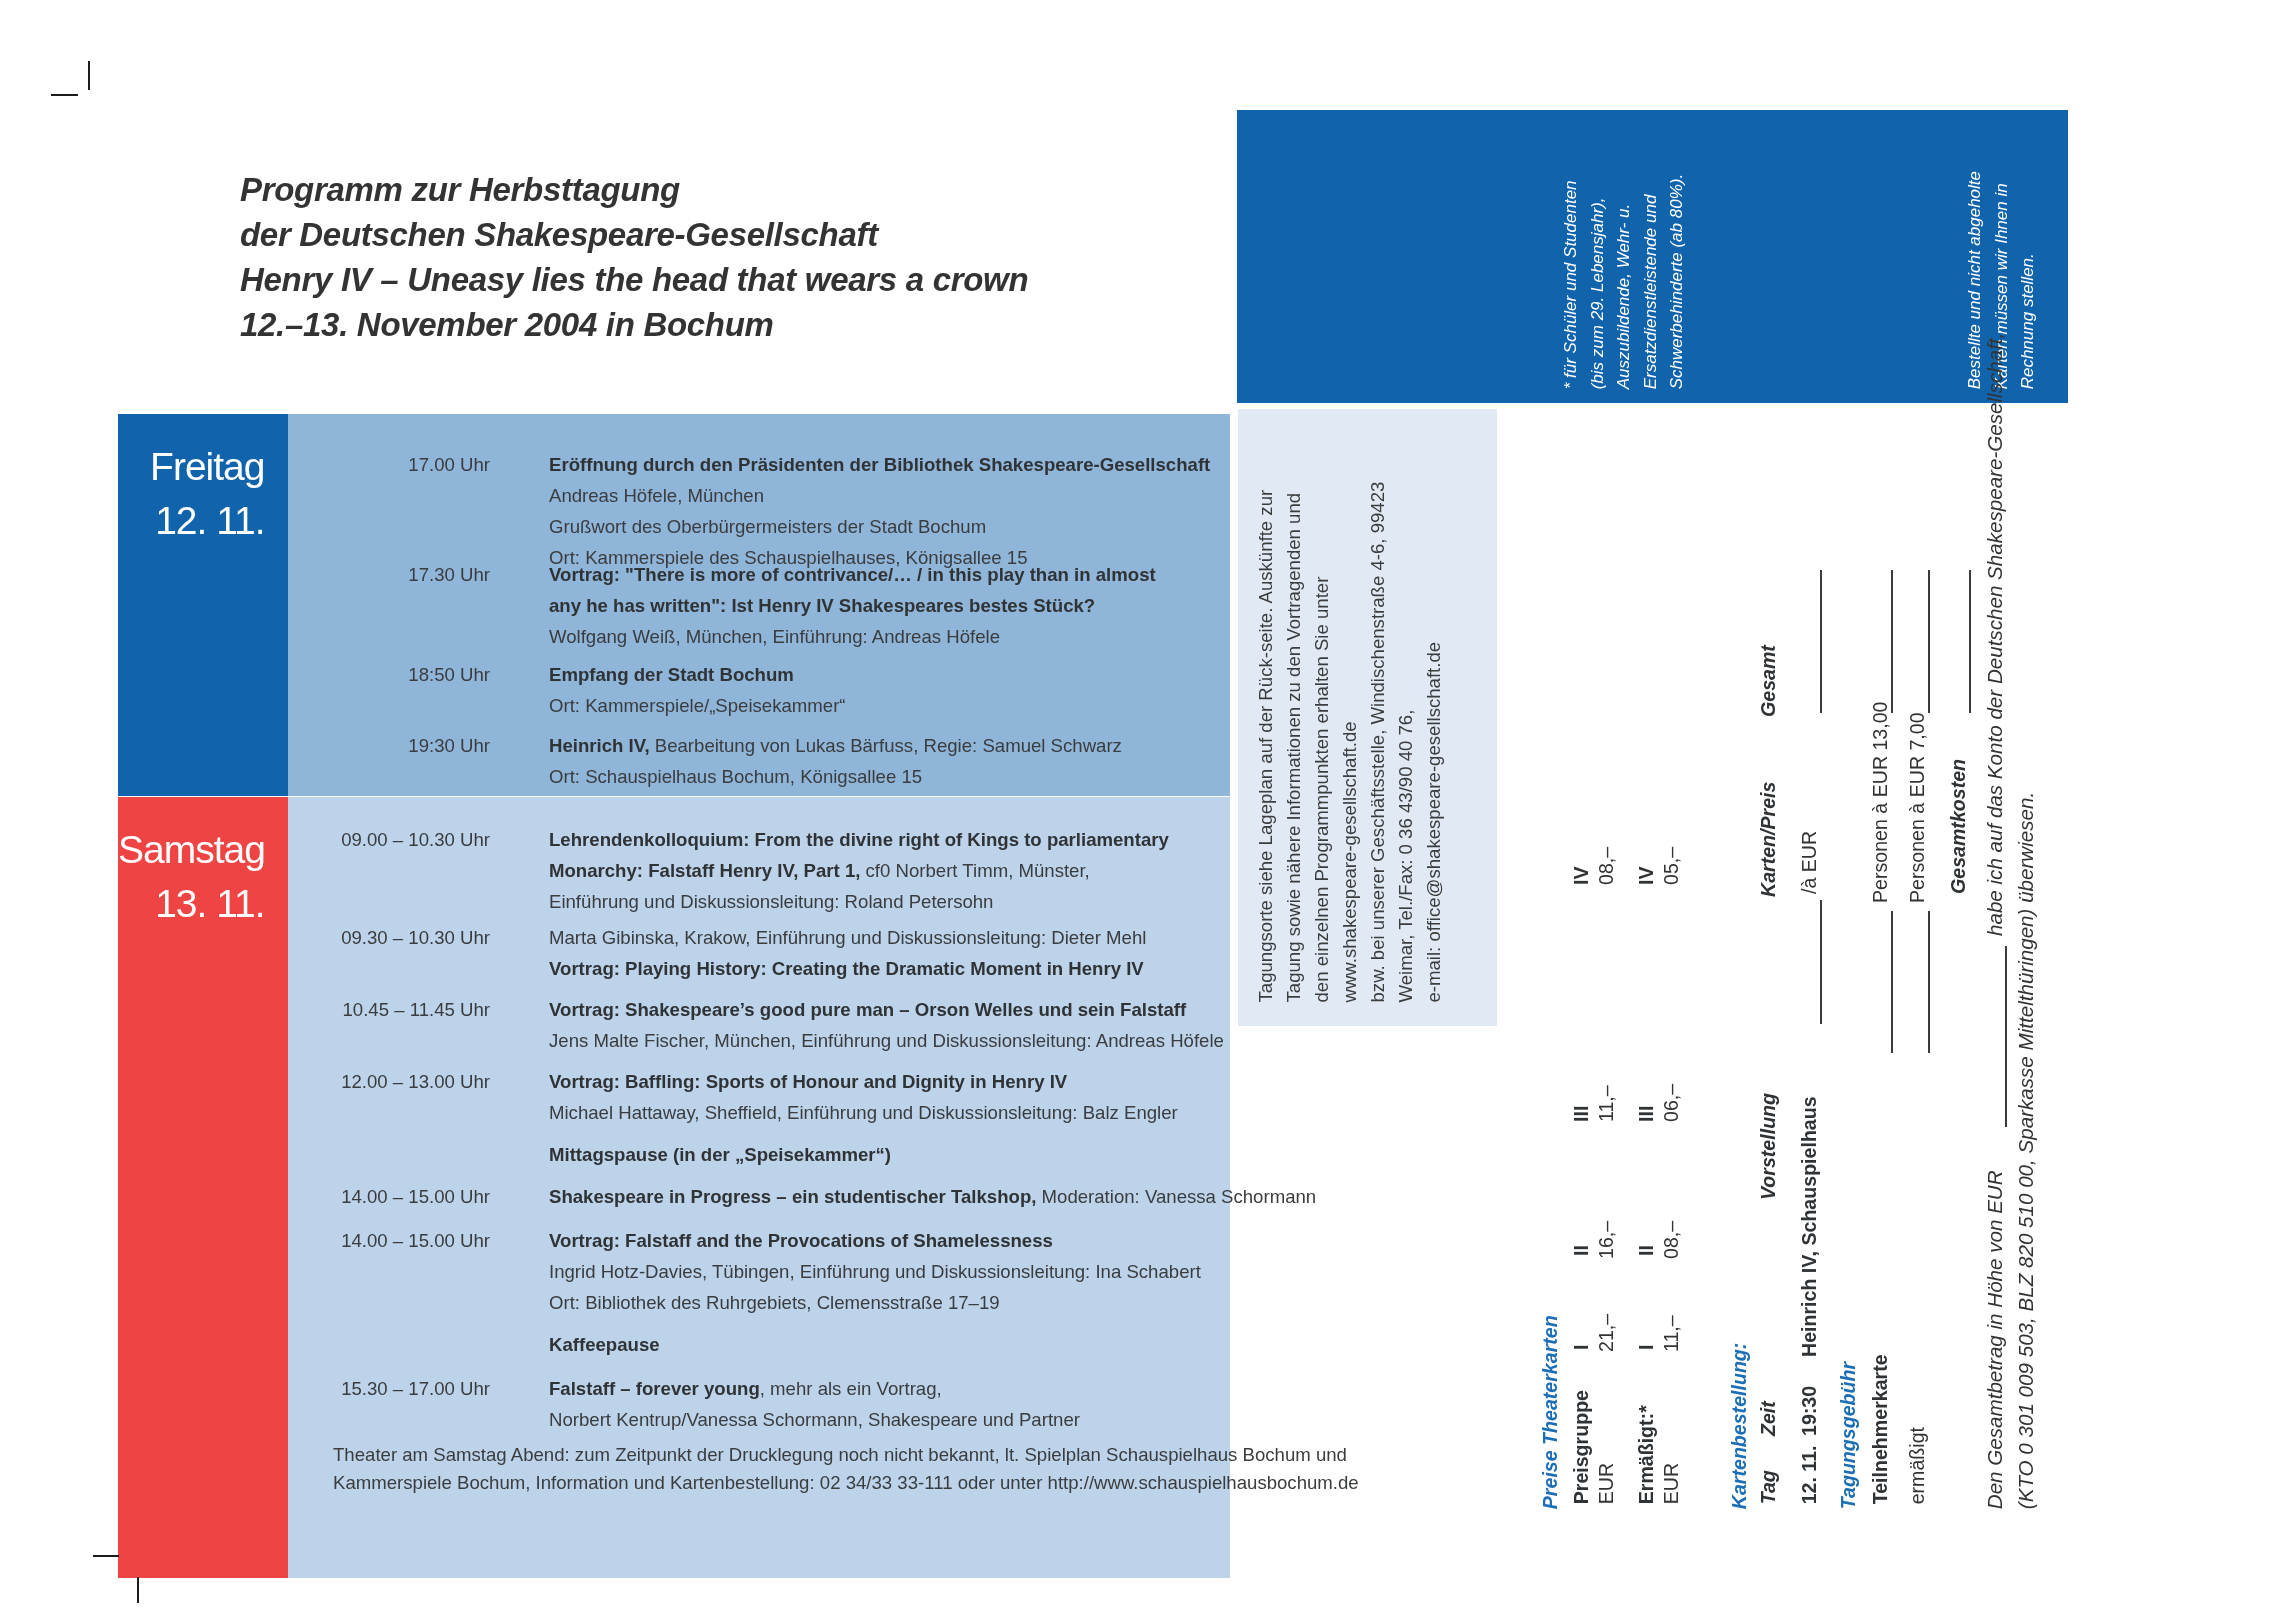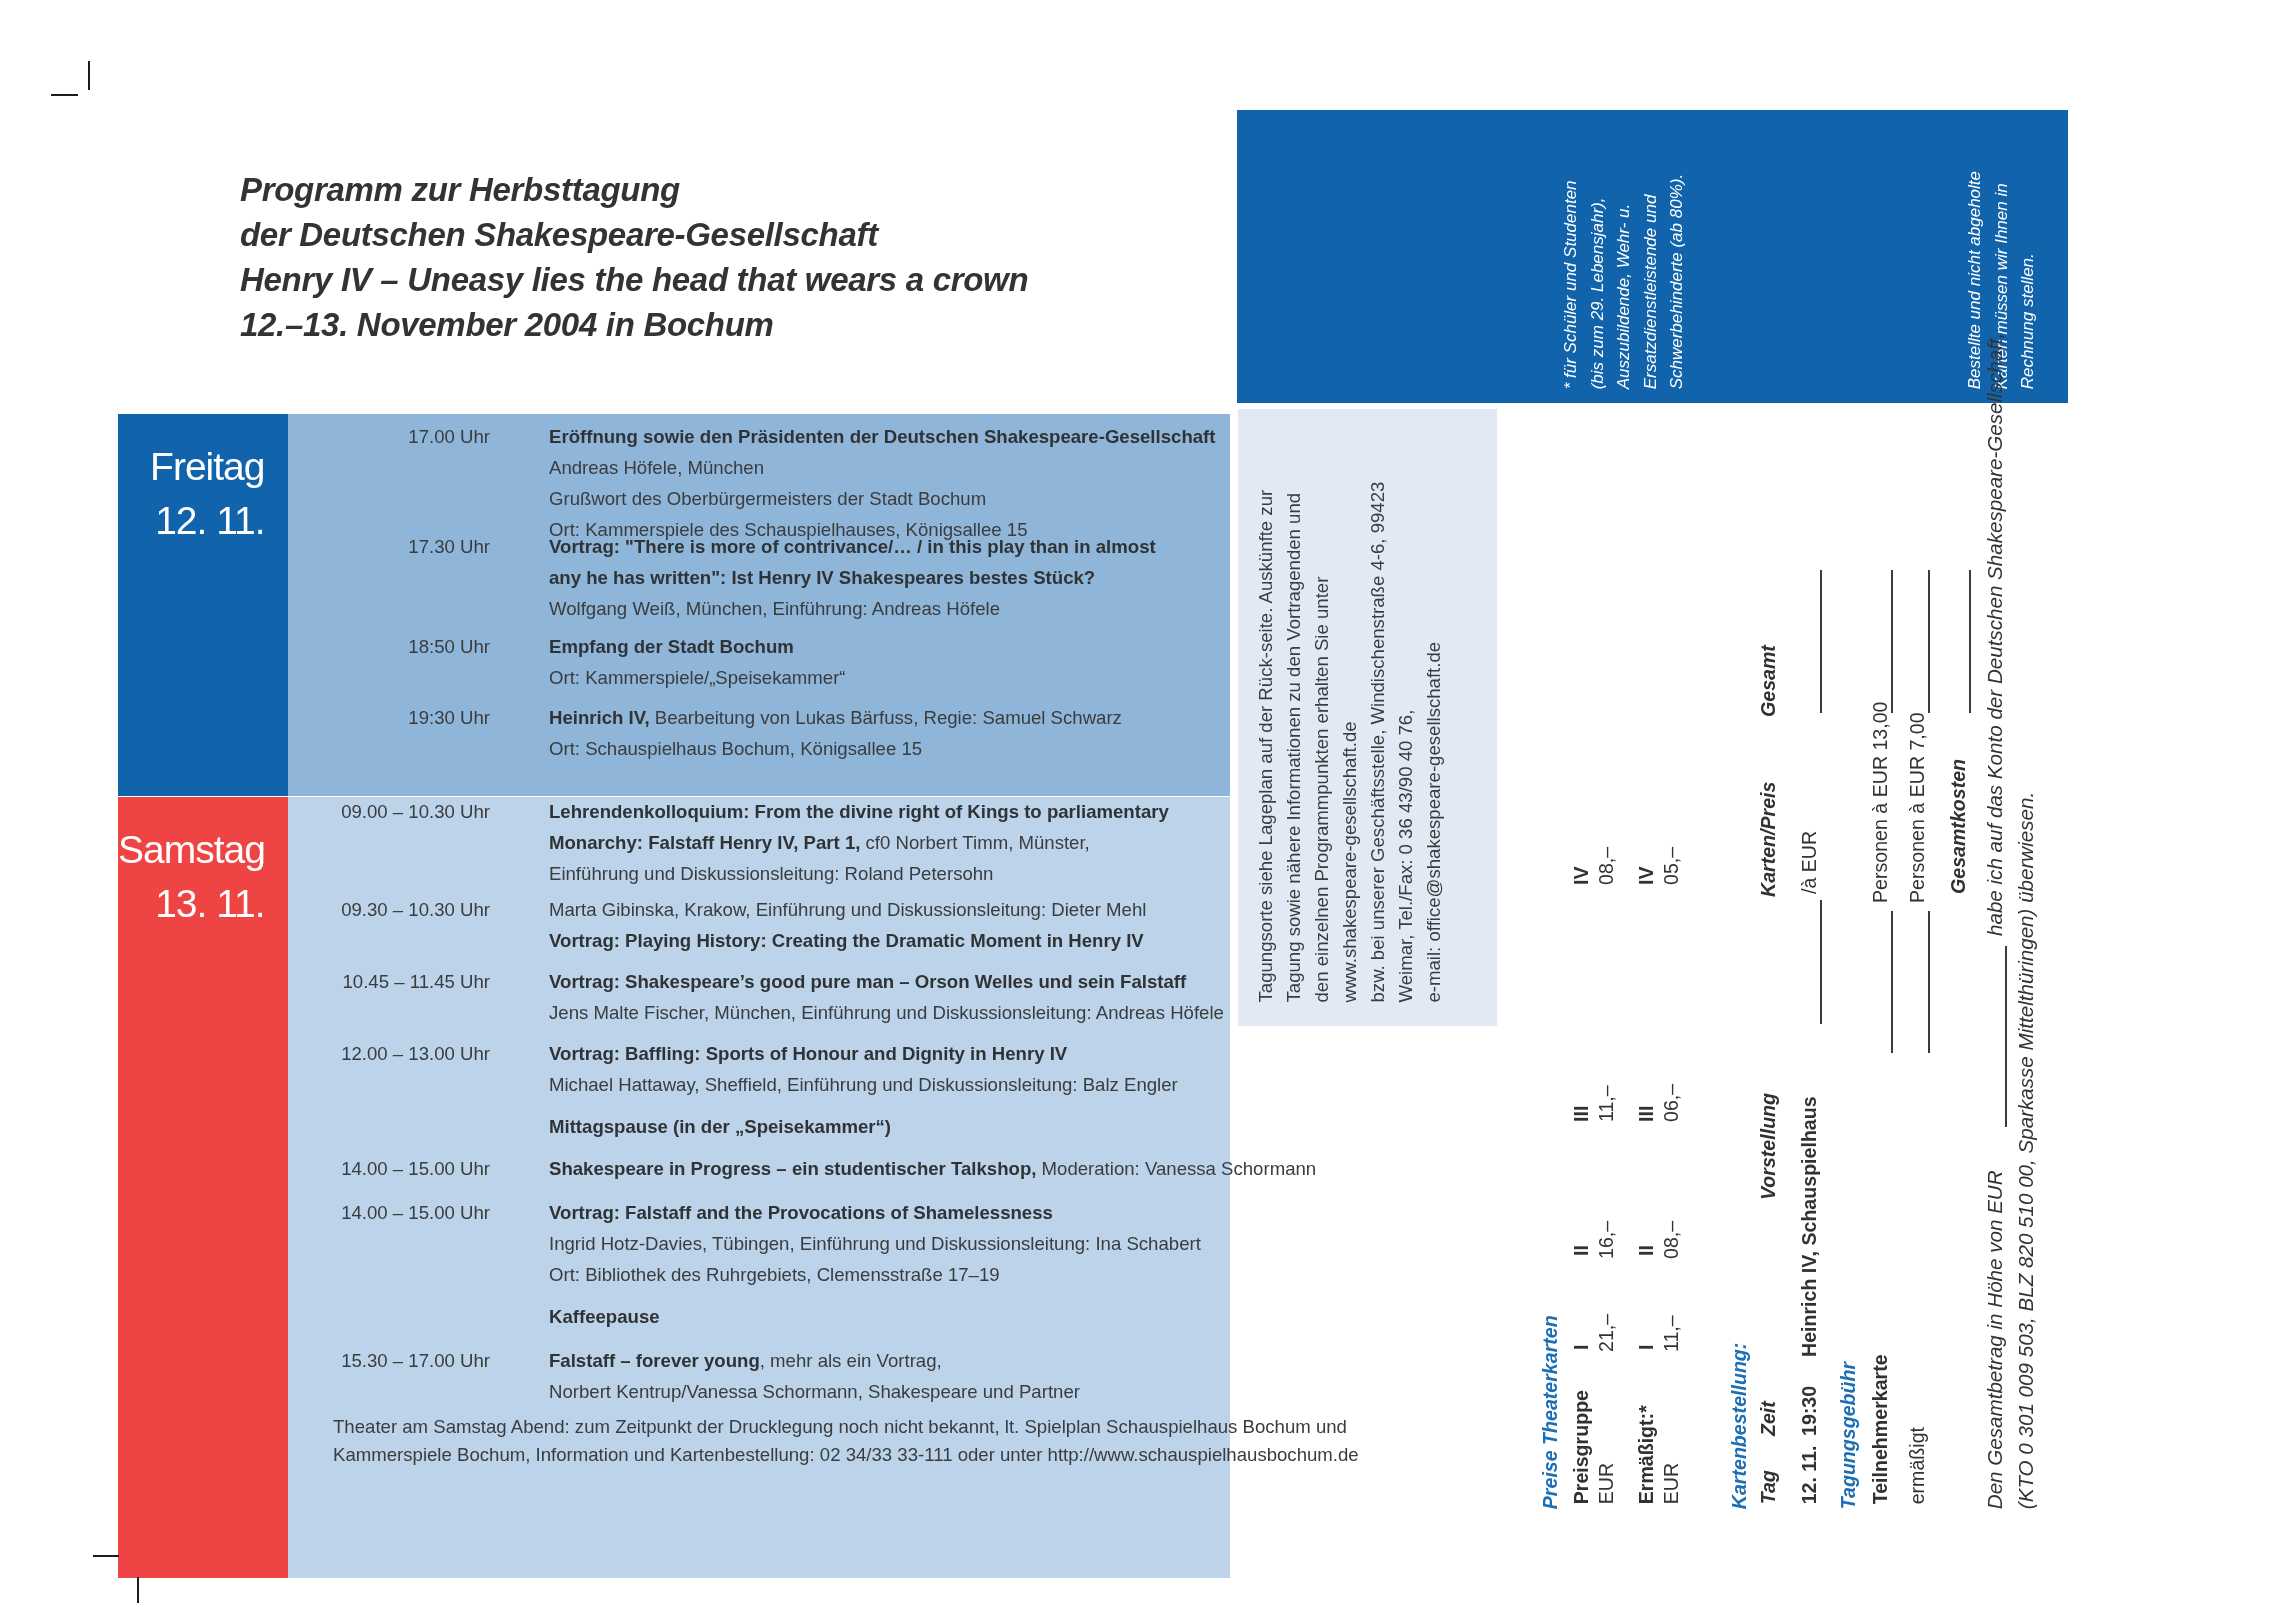--- a/index.html
+++ b/index.html
@@ -10,21 +10,21 @@
          font-style:italic;font-weight:700;color:#333333;letter-spacing:-0.3px;white-space:nowrap;}
   
   .dayblock{position:absolute;left:118px;width:170px;color:#ffffff;text-align:right;
             padding-top:25.5px;box-sizing:border-box;font-size:39px;line-height:54px;letter-spacing:-1px;}
   .dayblock div{padding-right:23.5px;white-space:nowrap;}
   #fri-block{top:380px;height:382px;}
   #sat-block{top:763px;height:781px;}
   
   #fri-panel{position:absolute;left:287px;top:380px;width:943px;height:382px;}
   #sat-panel{position:absolute;left:287px;top:763px;width:943px;height:781px;}
-  #sched{position:absolute;left:287px;top:360px;width:943px;height:1163px;}
+  #sched{position:absolute;left:287px;top:388px;width:943px;height:1163px;}
   .row{position:absolute;left:0;width:943px;}
   .time{position:absolute;left:0;top:0;width:203px;text-align:right;font-size:18.6px;line-height:31px;white-space:nowrap;}
   .desc{position:absolute;left:262px;top:0;width:681px;font-size:18.6px;}
   .desc .ln{line-height:31px;white-space:nowrap;}
   .r-b{font-weight:700;color:#303335;}
   .r-bi{font-weight:700;color:#303335;}
   #sched-footer{position:absolute;left:46px;width:897px;font-size:18.6px;}
   #sched-footer .ln{line-height:28px;white-space:nowrap;}
   
   .rotbox{position:absolute;overflow:visible;}
@@ -77,21 +77,21 @@
   </div>
   <div id="sat-block" class="dayblock" style="background:#ef4444">
     <div>Samstag</div>
     <div>13. 11.</div>
   </div>
 
   <div id="sched">
     <div class="row" style="top:26.5px">
       <div class="time">17.00 Uhr</div>
       <div class="desc">
-        <div class="ln"><span class="r-b">Eröffnung sowie den Präsidenten der Deutschen Shakespeare-Gesellschaft</span></div>
+        <div class="ln"><span class="r-b">Eröffnung durch den Präsidenten der Bibliothek Shakespeare-Gesellschaft</span></div>
         <div class="ln"><span class="r-n">Andreas Höfele, München</span></div>
         <div class="ln"><span class="r-n">Grußwort des Oberbürgermeisters der Stadt Bochum</span></div>
         <div class="ln"><span class="r-n">Ort: Kammerspiele des Schauspielhauses, Königsallee 15</span></div>
       </div>
     </div>
     <div class="row" style="top:137px">
       <div class="time">17.30 Uhr</div>
       <div class="desc">
         <div class="ln"><span class="r-b">Vortrag: "There is more of contrivance/… / in this play than in almost</span></div>
         <div class="ln"><span class="r-b">any he has written": Ist </span><span class="r-bi">Henry IV</span><span class="r-b"> Shakespeares bestes Stück?</span></div>

